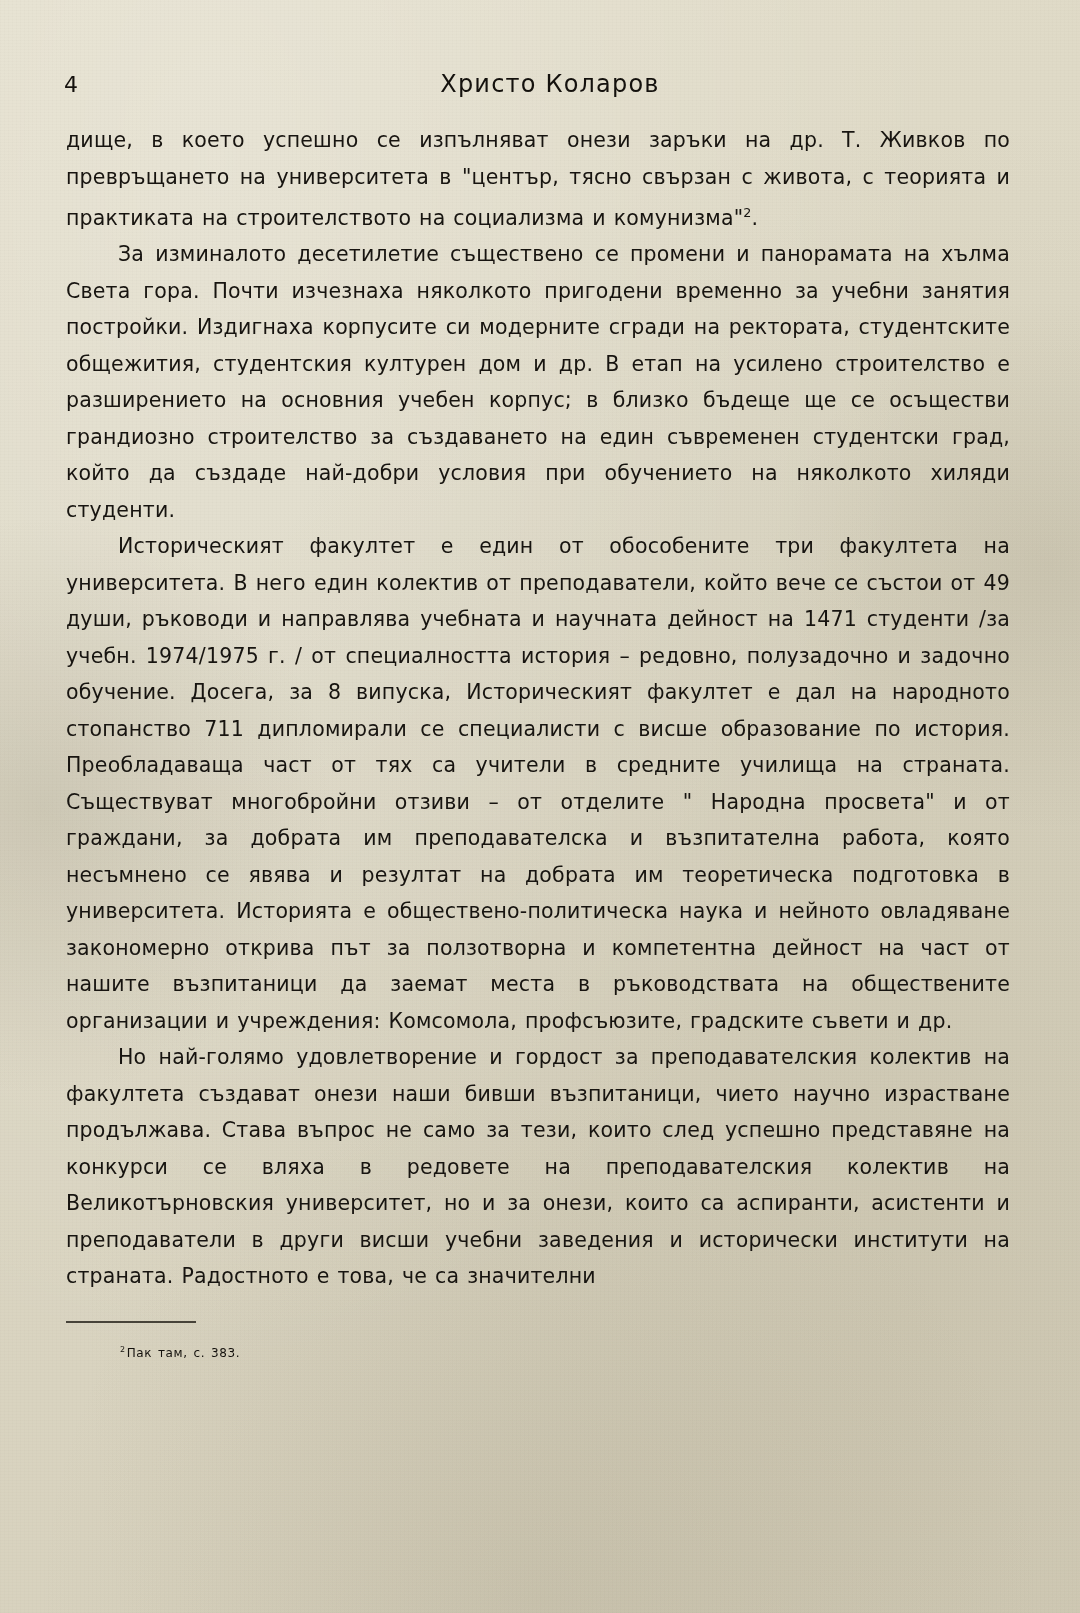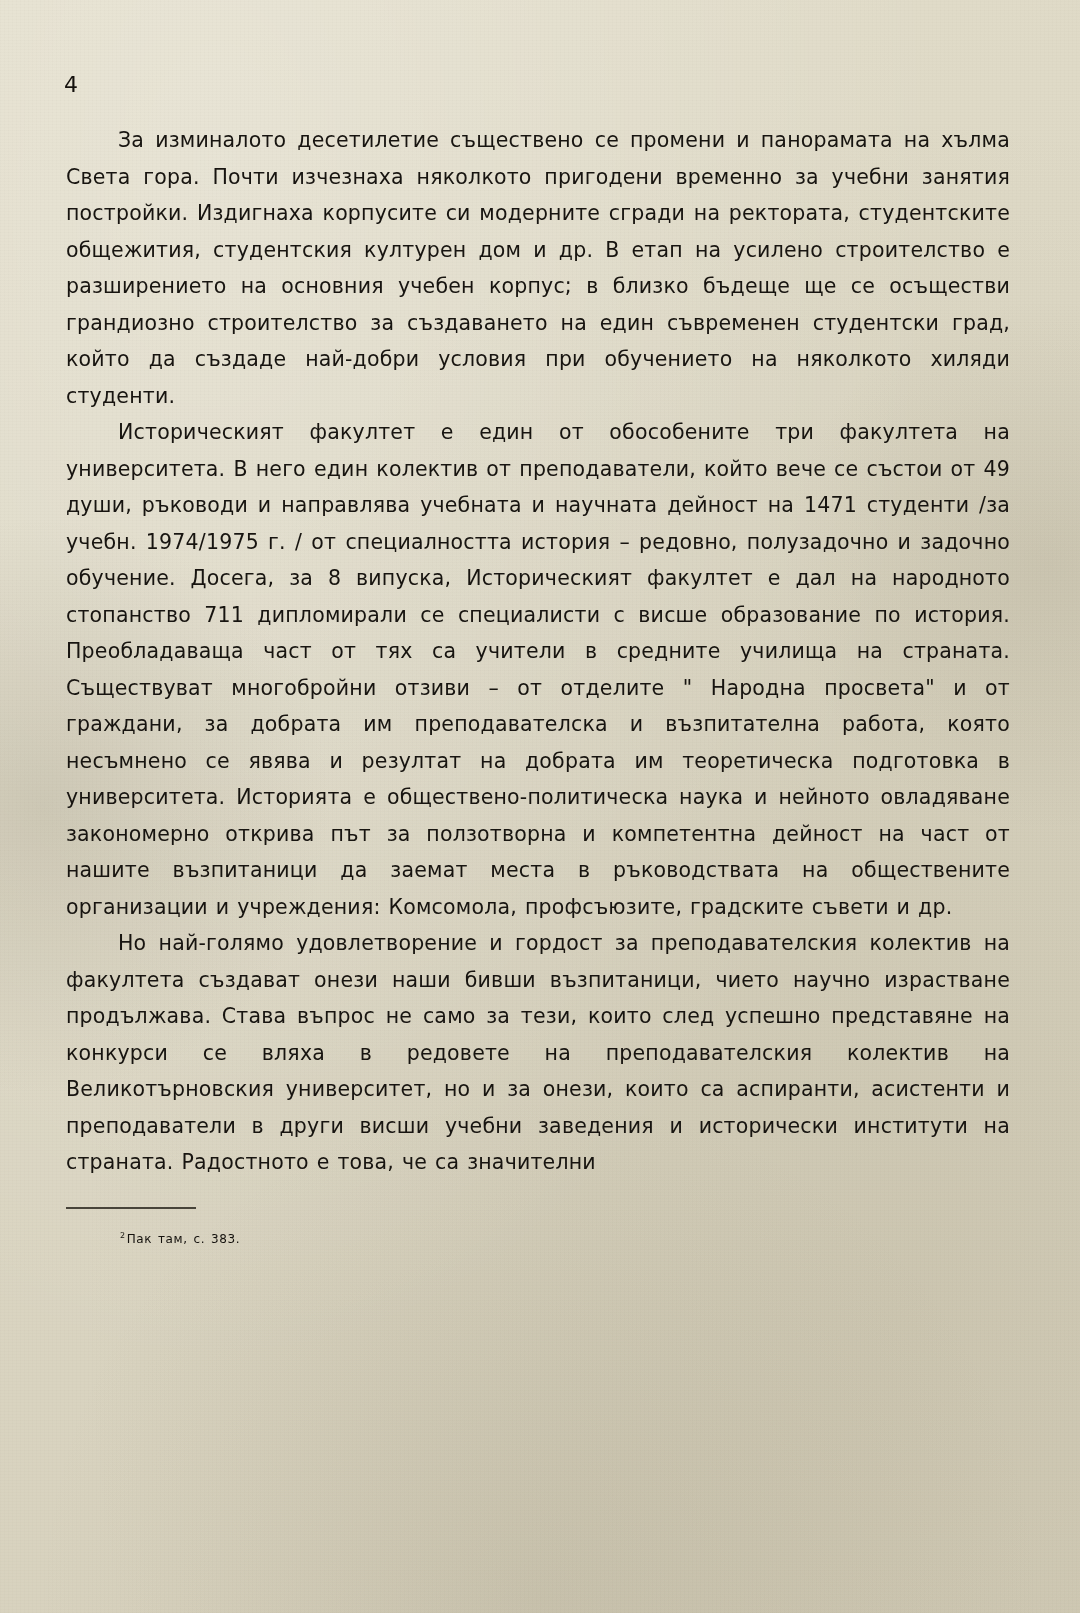--- a/index.html
+++ b/index.html
@@ -117,24 +117,26 @@
 <body>
 
 <div class="page">
   <div class="grain"></div>
   <div class="smudge-a"></div>
 
   <div class="content">
 
     <div class="header-row">
       <div class="folio">4</div>
+      <div class="running-head">Христо Коларов</div>
     </div>
 
     <div class="body-text">
 
+      <p class="para noindent"><span>дище, в което успешно се изпълняват онези заръки на др. Т. Живков по превръщането на университета в "център, тясно свързан с живота, с теорията и практиката на строителството на социализма и комунизма"</span><sup>2</sup><span>.</span></p>
 
       <p class="para"><span>За изминалото десетилетие съществено се промени и панорамата на хълма Света гора. Почти изчезнаха няколкото пригодени временно за учебни занятия постройки. Издигнаха корпусите си модерните сгради на ректората, студентските общежития, студентския културен дом и др. В етап на усилено строителство е разширението на основния учебен корпус; в близко бъдеще ще се осъществи грандиозно строителство за създаването на един съвременен студентски град, който да създаде най-добри условия при обучението на няколкото хиляди студенти.</span></p>
 
       <p class="para"><span>Историческият факултет е един от обособените три факултета на университета. В него един колектив от преподаватели, който вече се състои от 49 души, ръководи и направлява учебната и научната дейност на 1471 студенти /за учебн. 1974/1975 г. / от специалността история – редовно, полузадочно и задочно обучение. Досега, за 8 випуска, Историческият факултет е дал на народното стопанство 711 дипломирали се специалисти с висше образование по история. Преобладаваща част от тях са учители в средните училища на страната. Съществуват многобройни отзиви – от отделите " Народна просвета" и от граждани, за добрата им преподавателска и възпитателна работа, която несъмнено се явява и резултат на добрата им теоретическа подготовка в университета. Историята е обществено-политическа наука и нейното овладяване закономерно открива път за ползотворна и компетентна дейност на част от нашите възпитаници да заемат места в ръководствата на обществените организации и учреждения: Комсомола, профсъюзите, градските съвети и др.</span></p>
 
       <p class="para"><span>Но най-голямо удовлетворение и гордост за преподавателския колектив на факултета създават онези наши бивши възпитаници, чието научно израстване продължава. Става въпрос не само за тези, които след успешно представяне на конкурси се вляха в редовете на преподавателския колектив на Великотърновския университет, но и за онези, които са аспиранти, асистенти и преподаватели в други висши учебни заведения и исторически институти на страната. Радостното е това, че са значителни</span></p>
 
     </div>
 
     <div class="footnote-rule"></div>

